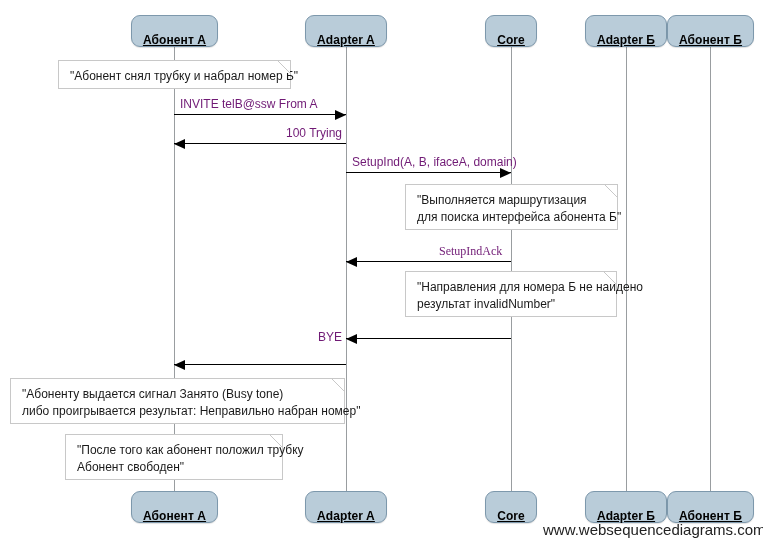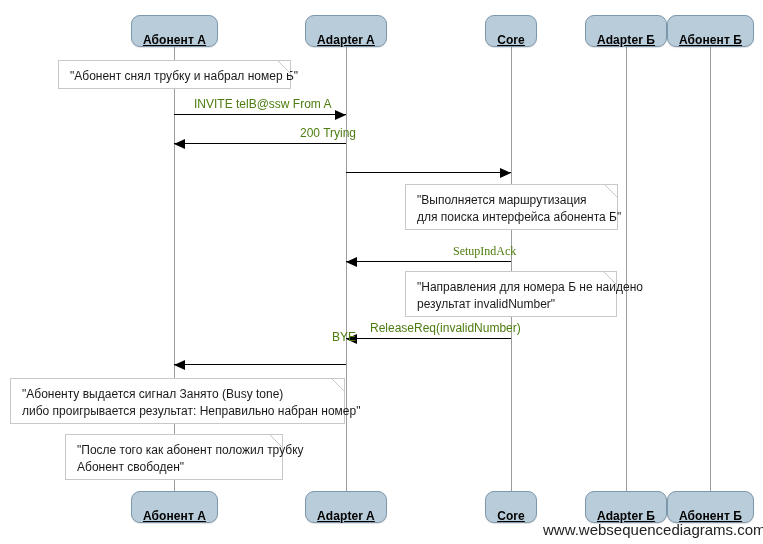--- a/index.html
+++ b/index.html
@@ -83,23 +83,22 @@
     border-left: 11px solid #000000;
   }
   .arrow-head.left {
     border-top: 5px solid transparent;
     border-bottom: 5px solid transparent;
     border-right: 11px solid #000000;
   }
   .msg-label {
     position: absolute;
     font-size: 12px;
-    color: #4d7c0f;
+    color: #701a75;
     white-space: nowrap;
-    margin-left: 14px;
   }
   
   .watermark {
     position: absolute;
     font-size: 15px;
     color: #222222;
     white-space: nowrap;
   }
 </style>
 </head>
@@ -161,25 +160,25 @@
         </svg></div></div>
     <div class="note" style="left: 65px; top: 434px; width: 218px; height: 46px;"><div>"После того как абонент положил трубку</div><div>Абонент свободен"</div><div class="note-corner-wrap" style="background: rgb(255, 255, 255);"><svg width="13" height="13" viewBox="0 0 13 13">
           <path d="M0.5 0.5 L12.5 12.5 L0.5 12.5 Z" fill="#ffffff" stroke="none"></path>
           <path d="M0 0 L12.5 12.5" stroke="#c8c8c8" stroke-width="1" fill="none"></path>
         </svg></div></div>
     <div class="msg-line" style="left: 174px; top: 114px; width: 172px;"></div>
     <div class="arrow-head right" style="top: 110px; left: 335px;"></div>
     <div class="msg-label" style="top: 97px; left: 180px;">INVITE telB@ssw From A</div>
     <div class="msg-line" style="left: 174px; top: 143px; width: 172px;"></div>
     <div class="arrow-head left" style="top: 139px; left: 174px;"></div>
-    <div class="msg-label" style="top: 126px; left: 286px;">200 Trying</div>
+    <div class="msg-label" style="top: 126px; left: 286px;">100 Trying</div>
     <div class="msg-line" style="left: 346px; top: 172px; width: 165px;"></div>
     <div class="arrow-head right" style="top: 168px; left: 500px;"></div>
+    <div class="msg-label" style="top: 155px; left: 352px;">SetupInd(A, B, ifaceA, domain)</div>
     <div class="msg-line" style="left: 346px; top: 261px; width: 165px;"></div>
     <div class="arrow-head left" style="top: 257px; left: 346px;"></div>
     <div class="msg-label" style="top: 244px; left: 439px; font-family: Liberation Serif, serif;">SetupIndAck</div>
     <div class="msg-line" style="left: 346px; top: 338px; width: 165px;"></div>
     <div class="arrow-head left" style="top: 334px; left: 346px;"></div>
-    <div class="msg-label" style="top: 321px; left: 356px;">ReleaseReq(invalidNumber)</div>
     <div class="msg-line" style="left: 174px; top: 364px; width: 172px;"></div>
     <div class="arrow-head left" style="top: 360px; left: 174px;"></div>
     <div class="msg-label" style="top: 330px; left: 318px;">BYE</div>
   </div>
 
 </body></html>

